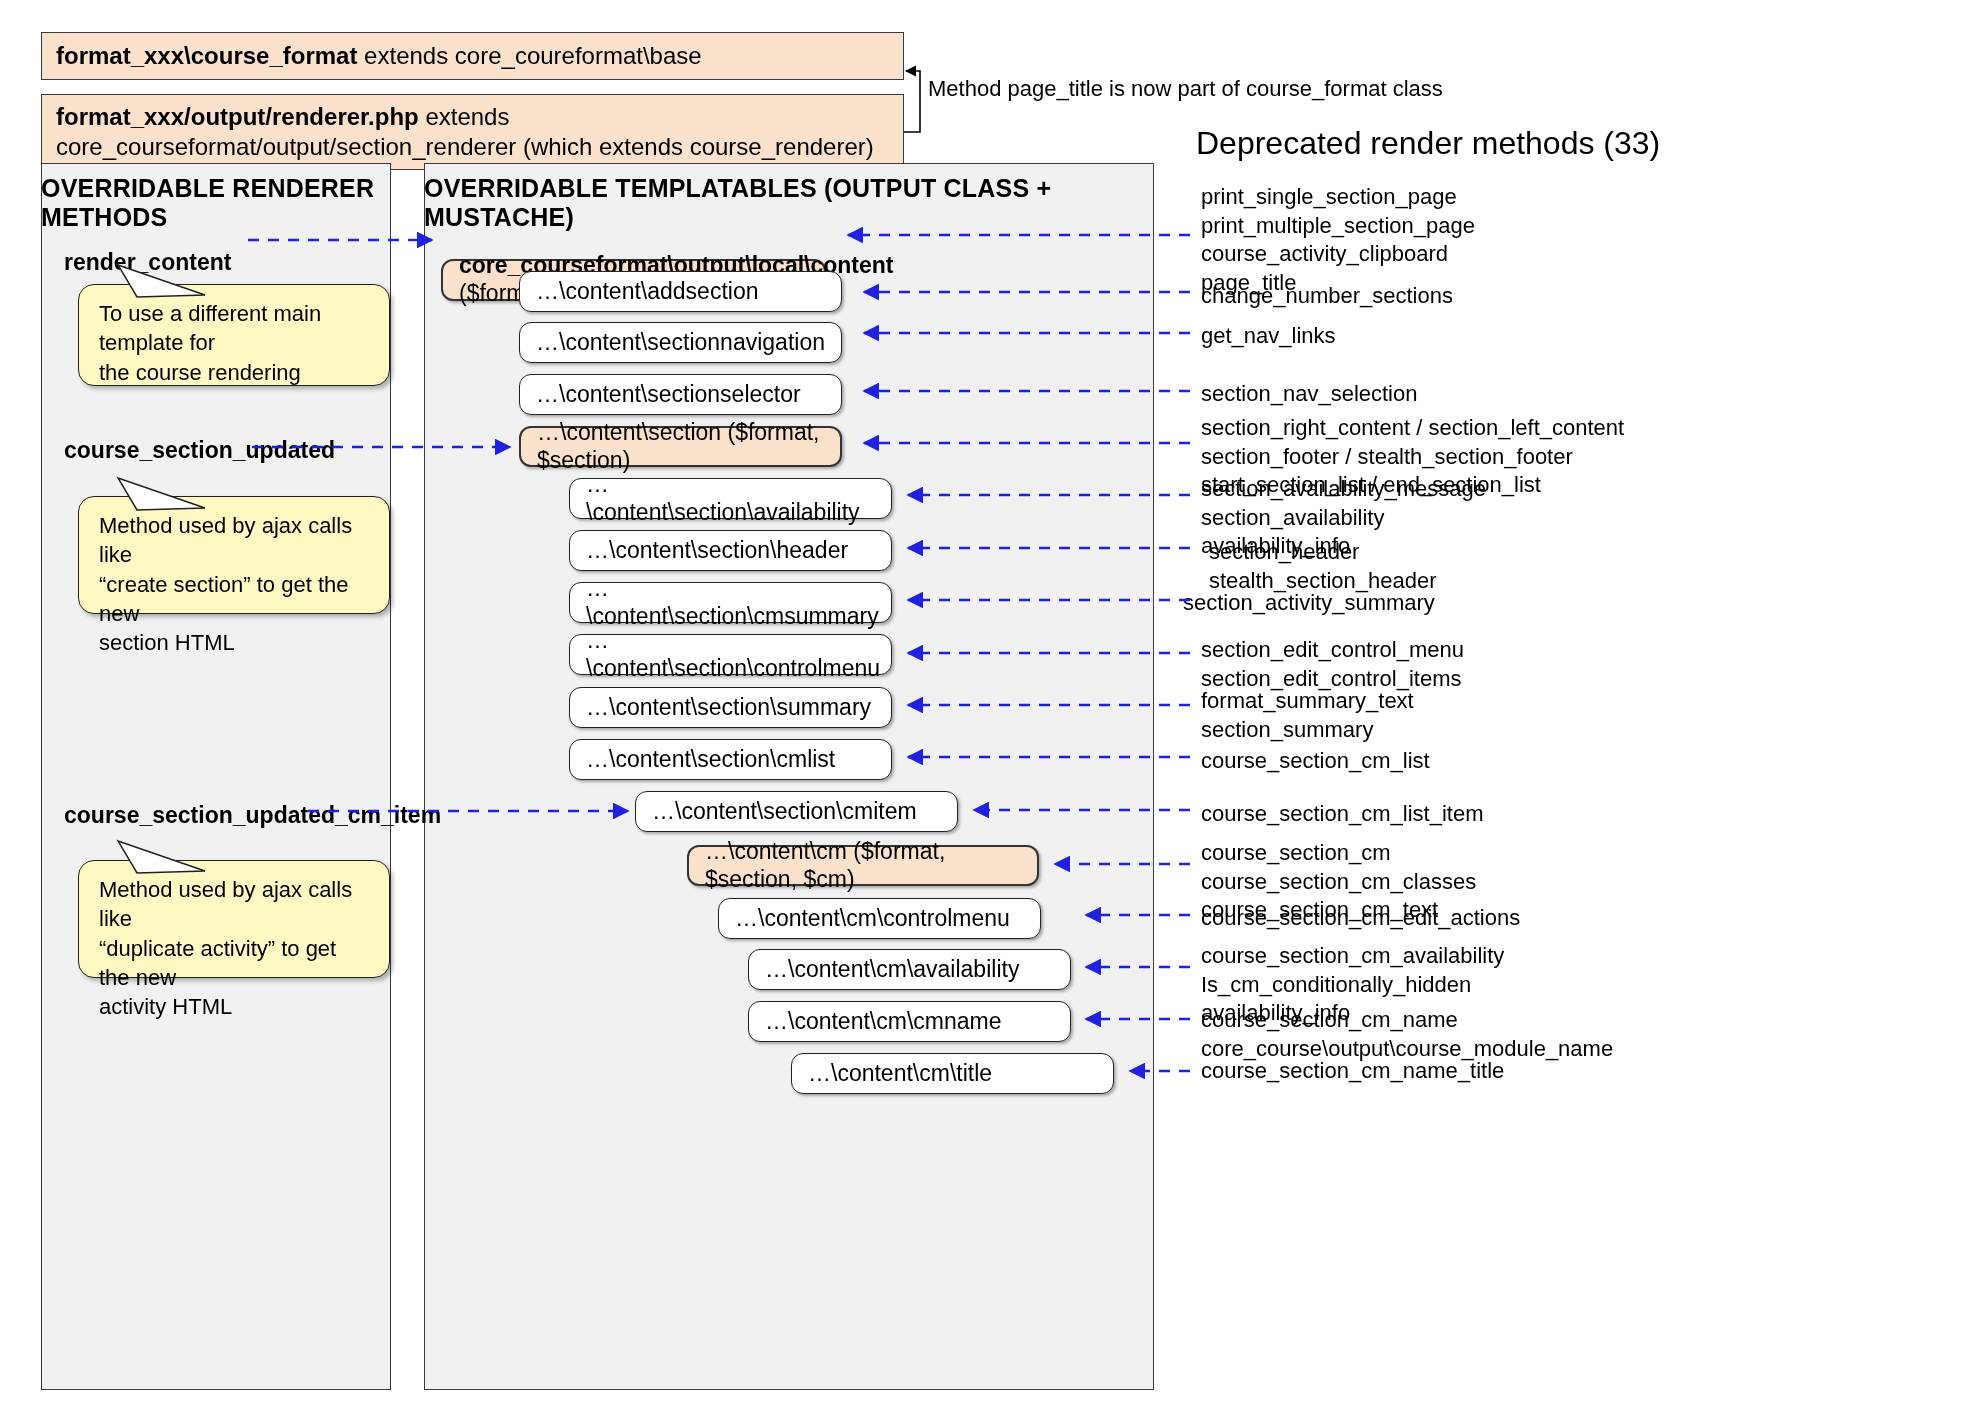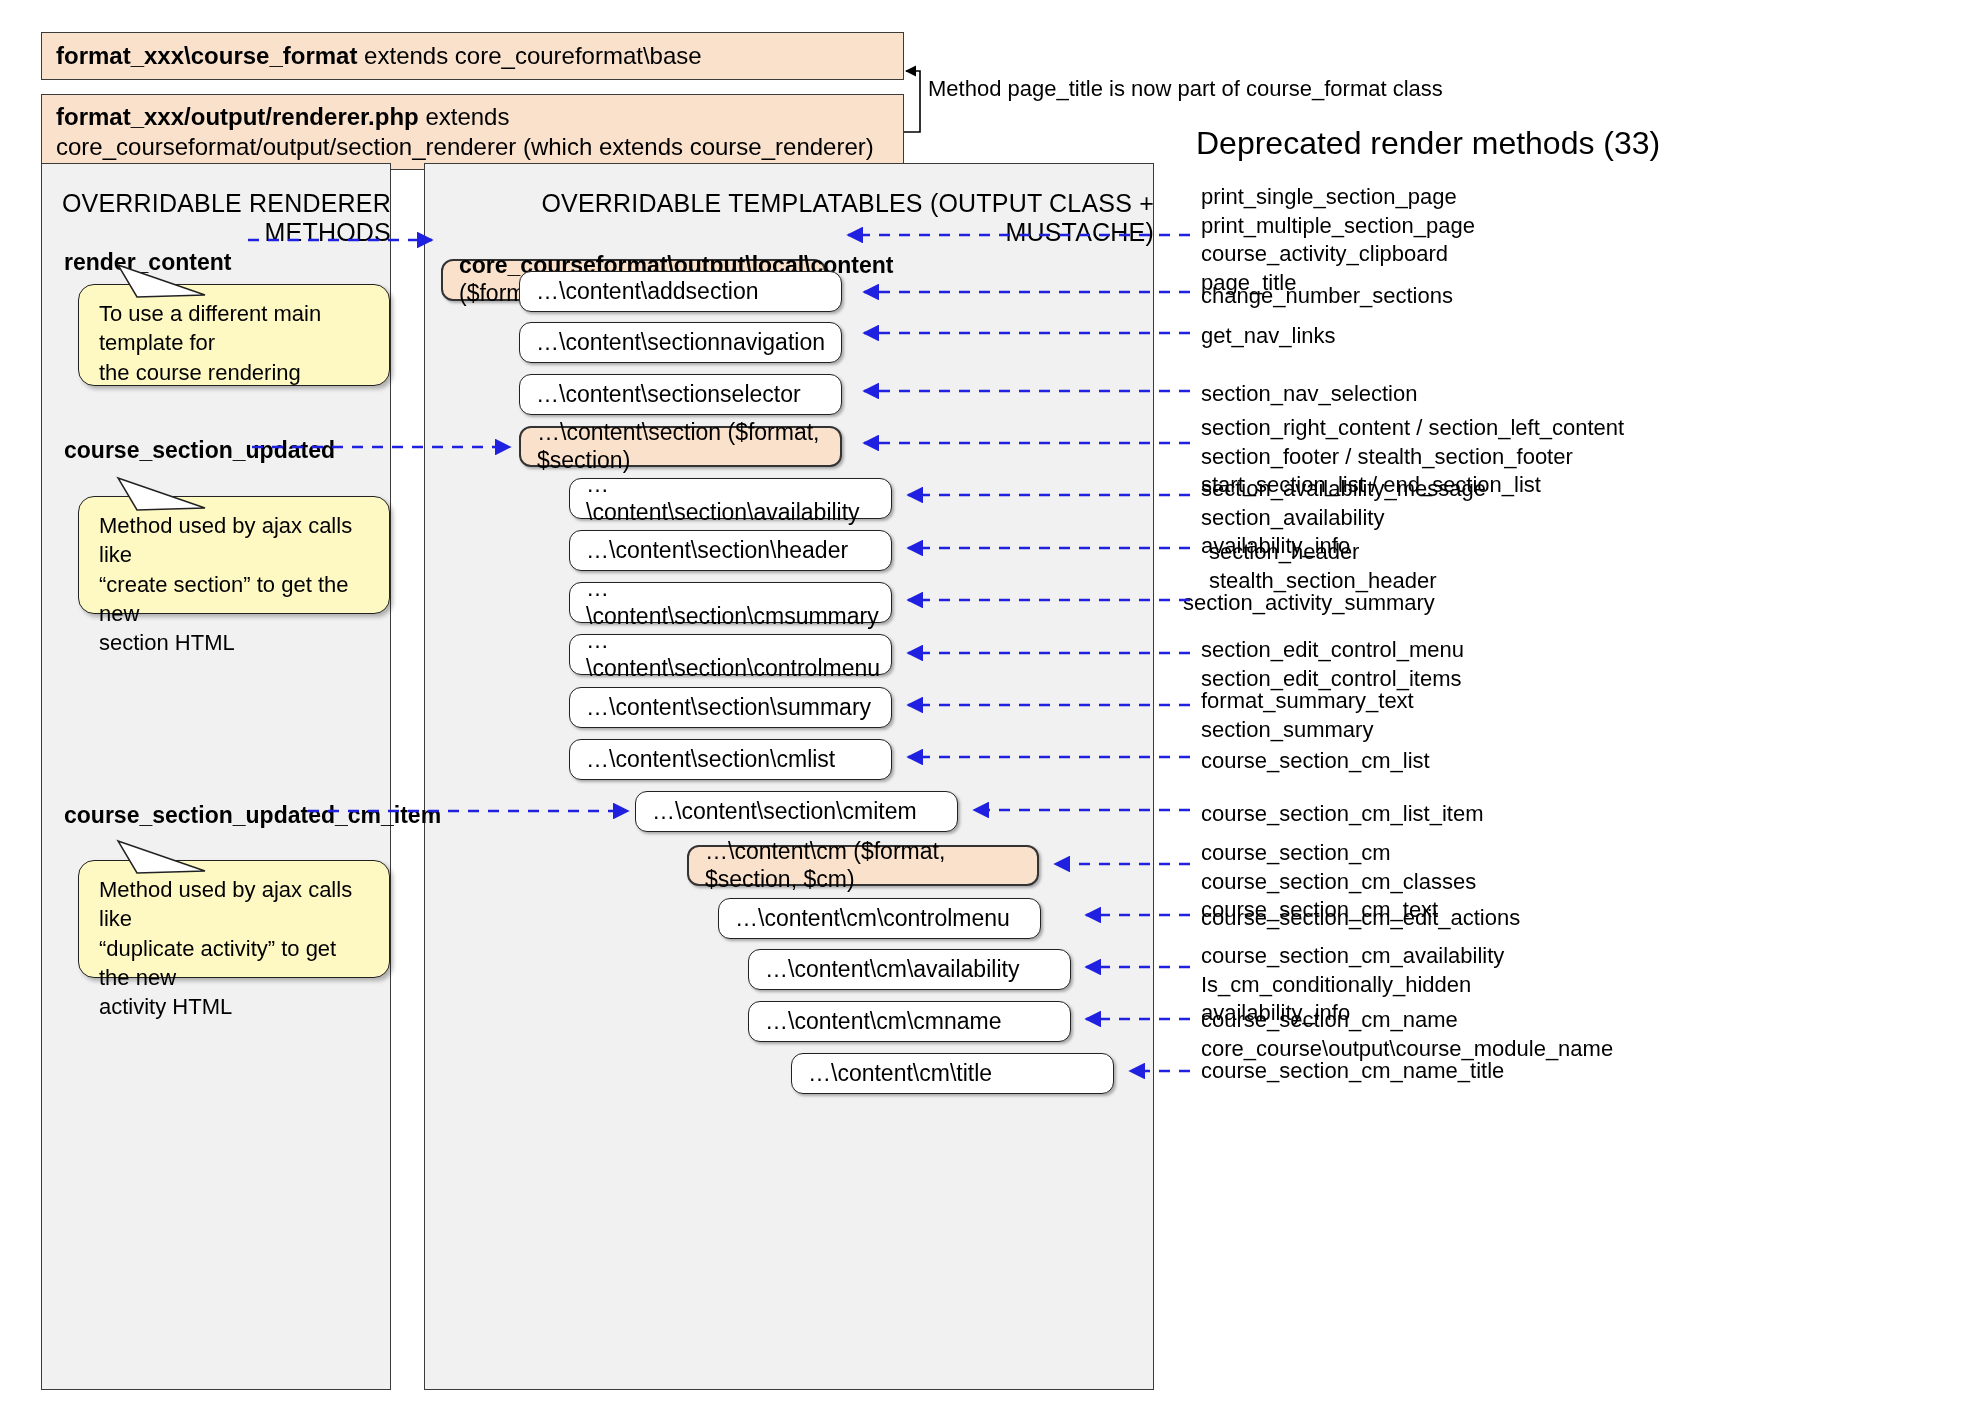--- a/index.html
+++ b/index.html
@@ -16,23 +16,22 @@
     display:flex;align-items:center;
     padding:0 14px;font-size:24px;line-height:1.25;
   }
   .hdrbox b{font-weight:bold;}
 
   
   .panel{
     background:#f1f1f1;border:1.5px solid #3b3b3b;
   }
   .panel-title{
-    position:absolute;font-weight:normal;font-size:25px;letter-spacing:.2px;
-    text-align:right;
-    margin-top:15px;
+    position:absolute;font-weight:bold;font-size:25px;letter-spacing:.2px;
+    text-align:left;
   }
 
   
   .node{
     border:1.5px solid #222;border-radius:12px;background:#ffffff;
     display:flex;align-items:center;padding:0 16px;
     font-size:23px;line-height:1.2;
     box-shadow:2px 2px 3px rgba(0,0,0,.30);
   }
   .node.hl{background:#fae1cc;border:2px solid #333;}

